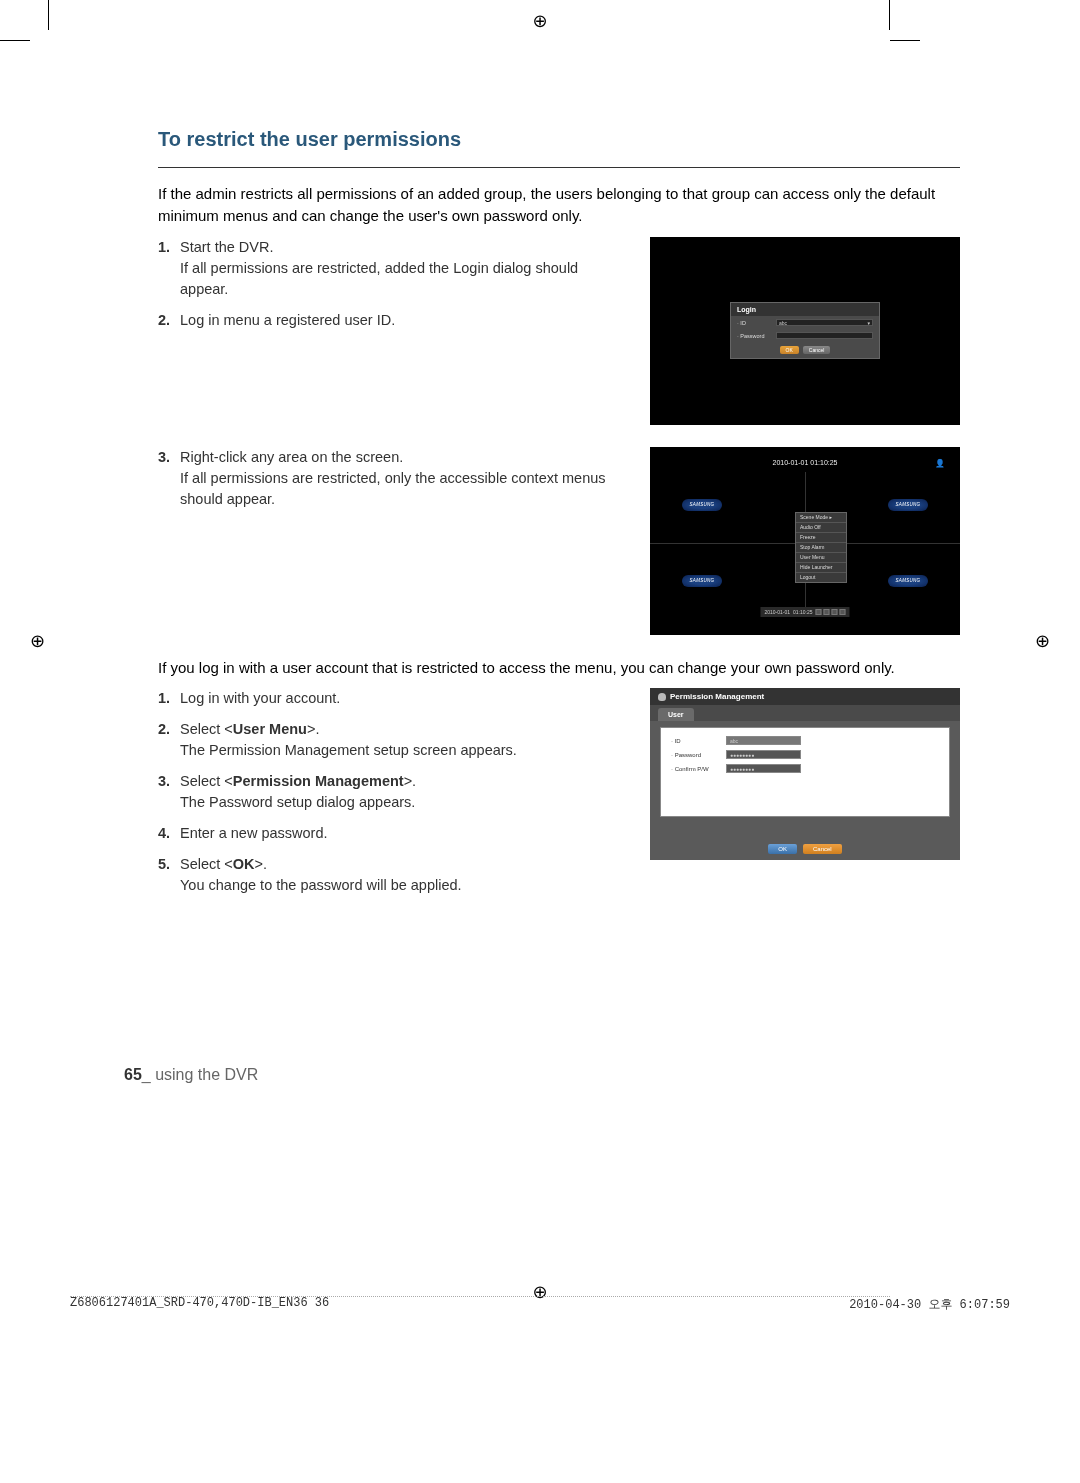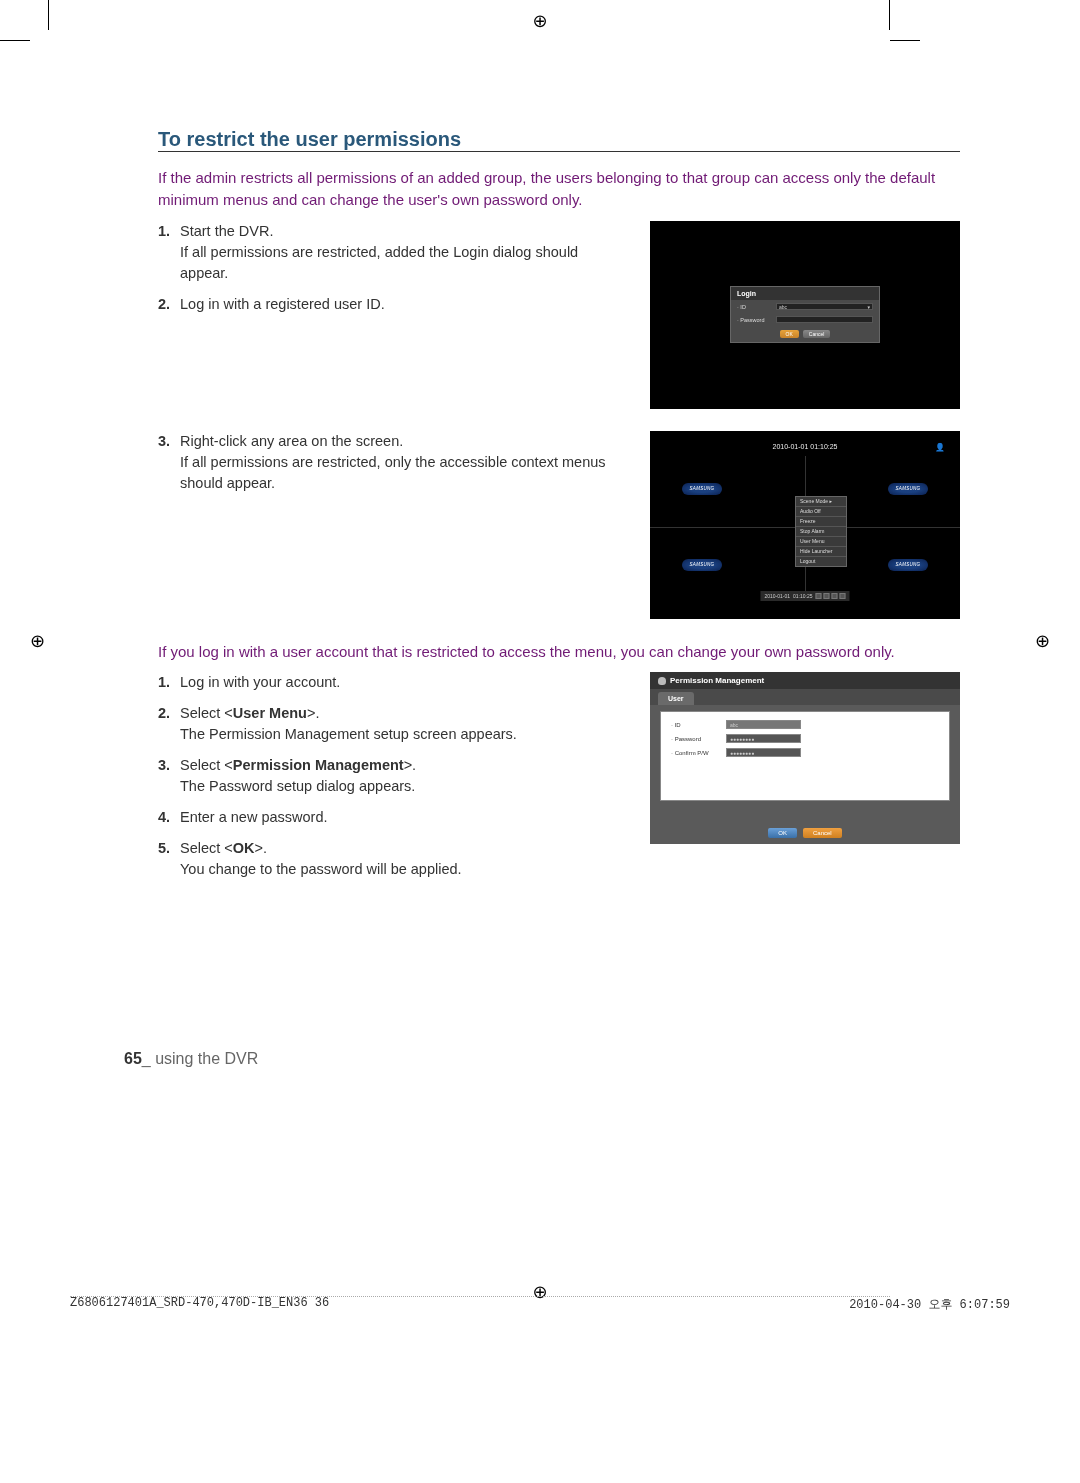--- a/index.html
+++ b/index.html
@@ -31,28 +31,28 @@
     border-bottom: 1px solid #333;
     padding-bottom: 5px;
     margin-bottom: 25px;
     letter-spacing: 0.5px;
   }
   .section-title {
     font-size: 20px;
     font-weight: bold;
     color: #2a587a;
     border-bottom: 1px solid #333;
-    padding-bottom: 0;
+    padding-bottom: 16px;
     margin: 28px 0 14px 38px;
   }
   .intro-text {
     margin: 15px 0 10px 38px;
     font-size: 15px;
     line-height: 1.45;
-    color: #701a75;
+    color: #000000;
   }
   .block {
     display: flex;
     margin-left: 38px;
     margin-bottom: 22px;
     gap: 20px;
     align-items: flex-start;
   }
   ol.steps {
     list-style: none;
@@ -206,21 +206,21 @@
   <h2 class="section-title">To restrict the user permissions</h2>
   <p class="intro-text">If the admin restricts all permissions of an added group, the users belonging to that group can access only the default minimum menus and can change the user's own password only.</p>
 
   <div class="block">
     <ol class="steps">
       <li>
         <span>Start the DVR.</span>
         <span class="sub">If all permissions are restricted, added the Login dialog should appear.</span>
       </li>
       <li>
-        <span>Log in with a registered user ID.</span>
+        <span>Log in menu a registered user ID.</span>
       </li>
     </ol>
     <div class="shot shot-login">
       <div class="login-dialog">
         <div class="login-title">Login</div>
         <div class="login-row">
           <span class="login-label">· ID</span>
           <span class="login-field">
             <span>abc</span>
             <span class="arrow">▾</span>

